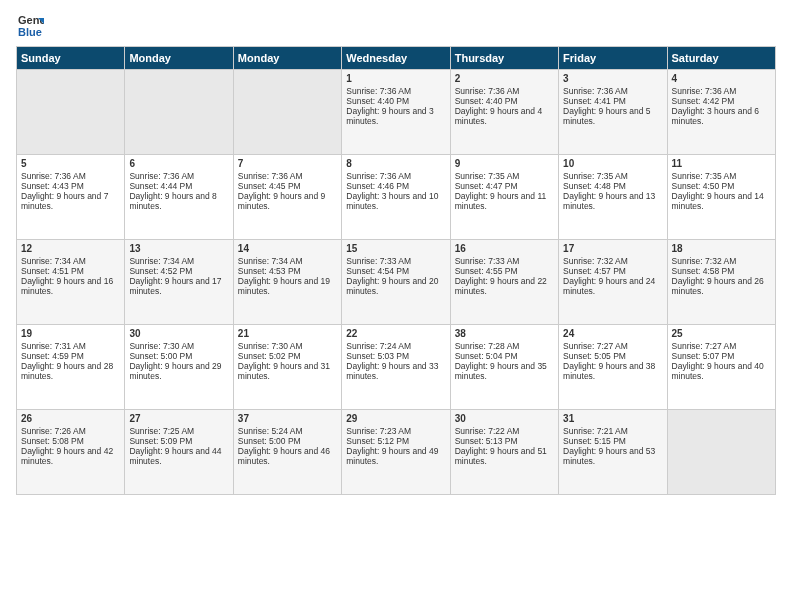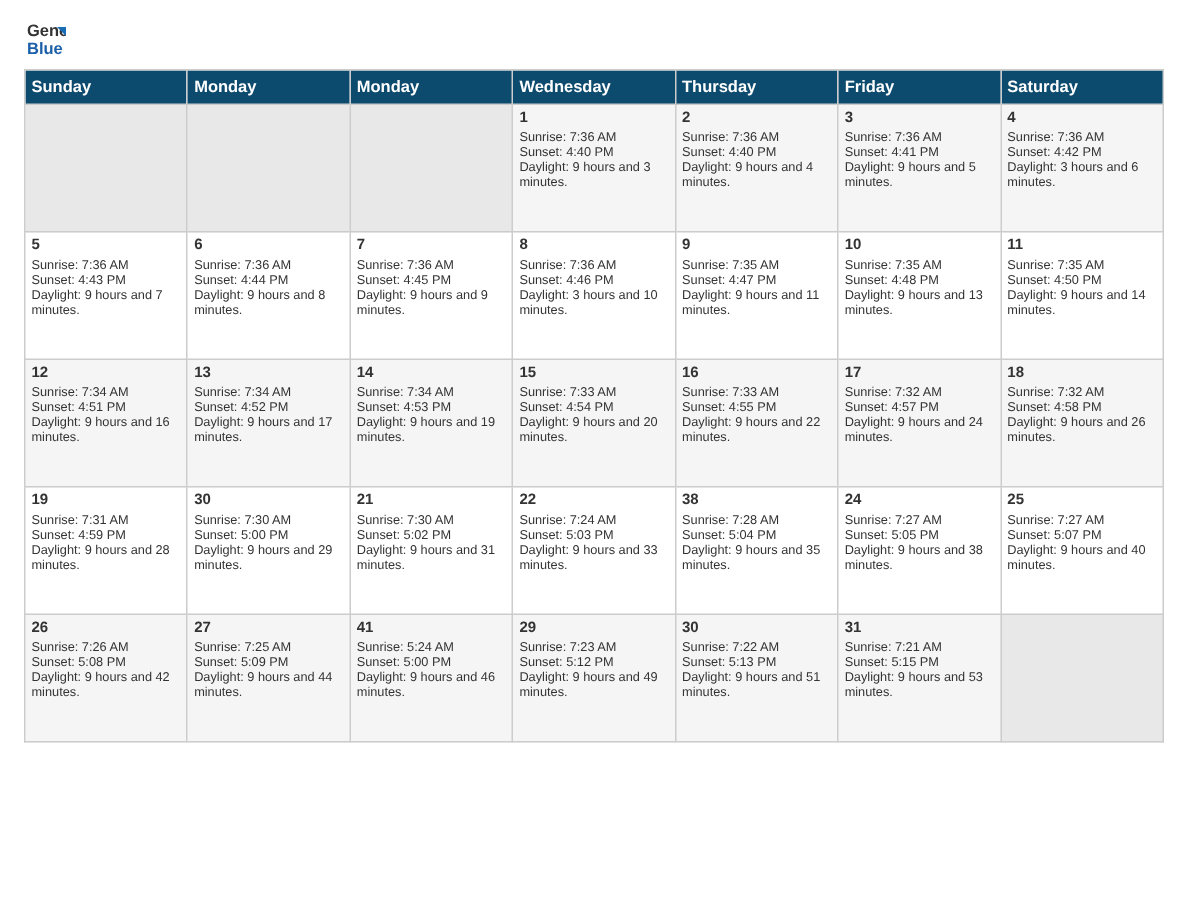--- a/index.html
+++ b/index.html
@@ -144,21 +144,21 @@
           <td><span class="day-num">30</span><span>Sunrise: 7:30 AM</span><br><span>Sunset: 5:00 PM</span><br><span>Daylight: 9 hours and 29 minutes.</span></td>
           <td><span class="day-num">21</span><span>Sunrise: 7:30 AM</span><br><span>Sunset: 5:02 PM</span><br><span>Daylight: 9 hours and 31 minutes.</span></td>
           <td><span class="day-num">22</span><span>Sunrise: 7:24 AM</span><br><span>Sunset: 5:03 PM</span><br><span>Daylight: 9 hours and 33 minutes.</span></td>
           <td><span class="day-num">38</span><span>Sunrise: 7:28 AM</span><br><span>Sunset: 5:04 PM</span><br><span>Daylight: 9 hours and 35 minutes.</span></td>
           <td><span class="day-num">24</span><span>Sunrise: 7:27 AM</span><br><span>Sunset: 5:05 PM</span><br><span>Daylight: 9 hours and 38 minutes.</span></td>
           <td><span class="day-num">25</span><span>Sunrise: 7:27 AM</span><br><span>Sunset: 5:07 PM</span><br><span>Daylight: 9 hours and 40 minutes.</span></td>
         </tr>
         <tr>
           <td><span class="day-num">26</span><span>Sunrise: 7:26 AM</span><br><span>Sunset: 5:08 PM</span><br><span>Daylight: 9 hours and 42 minutes.</span></td>
           <td><span class="day-num">27</span><span>Sunrise: 7:25 AM</span><br><span>Sunset: 5:09 PM</span><br><span>Daylight: 9 hours and 44 minutes.</span></td>
-          <td><span class="day-num">41</span><span>Sunrise: 5:24 AM</span><br><span>Sunset: 5:00 PM</span><br><span>Daylight: 9 hours and 46 minutes.</span></td>
+          <td><span class="day-num">37</span><span>Sunrise: 5:24 AM</span><br><span>Sunset: 5:00 PM</span><br><span>Daylight: 9 hours and 46 minutes.</span></td>
           <td><span class="day-num">29</span><span>Sunrise: 7:23 AM</span><br><span>Sunset: 5:12 PM</span><br><span>Daylight: 9 hours and 49 minutes.</span></td>
           <td><span class="day-num">30</span><span>Sunrise: 7:22 AM</span><br><span>Sunset: 5:13 PM</span><br><span>Daylight: 9 hours and 51 minutes.</span></td>
           <td><span class="day-num">31</span><span>Sunrise: 7:21 AM</span><br><span>Sunset: 5:15 PM</span><br><span>Daylight: 9 hours and 53 minutes.</span></td>
           <td class="empty-cell"></td>
         </tr>
       </tbody>
   </table>
 </div>
 
 </body></html>

